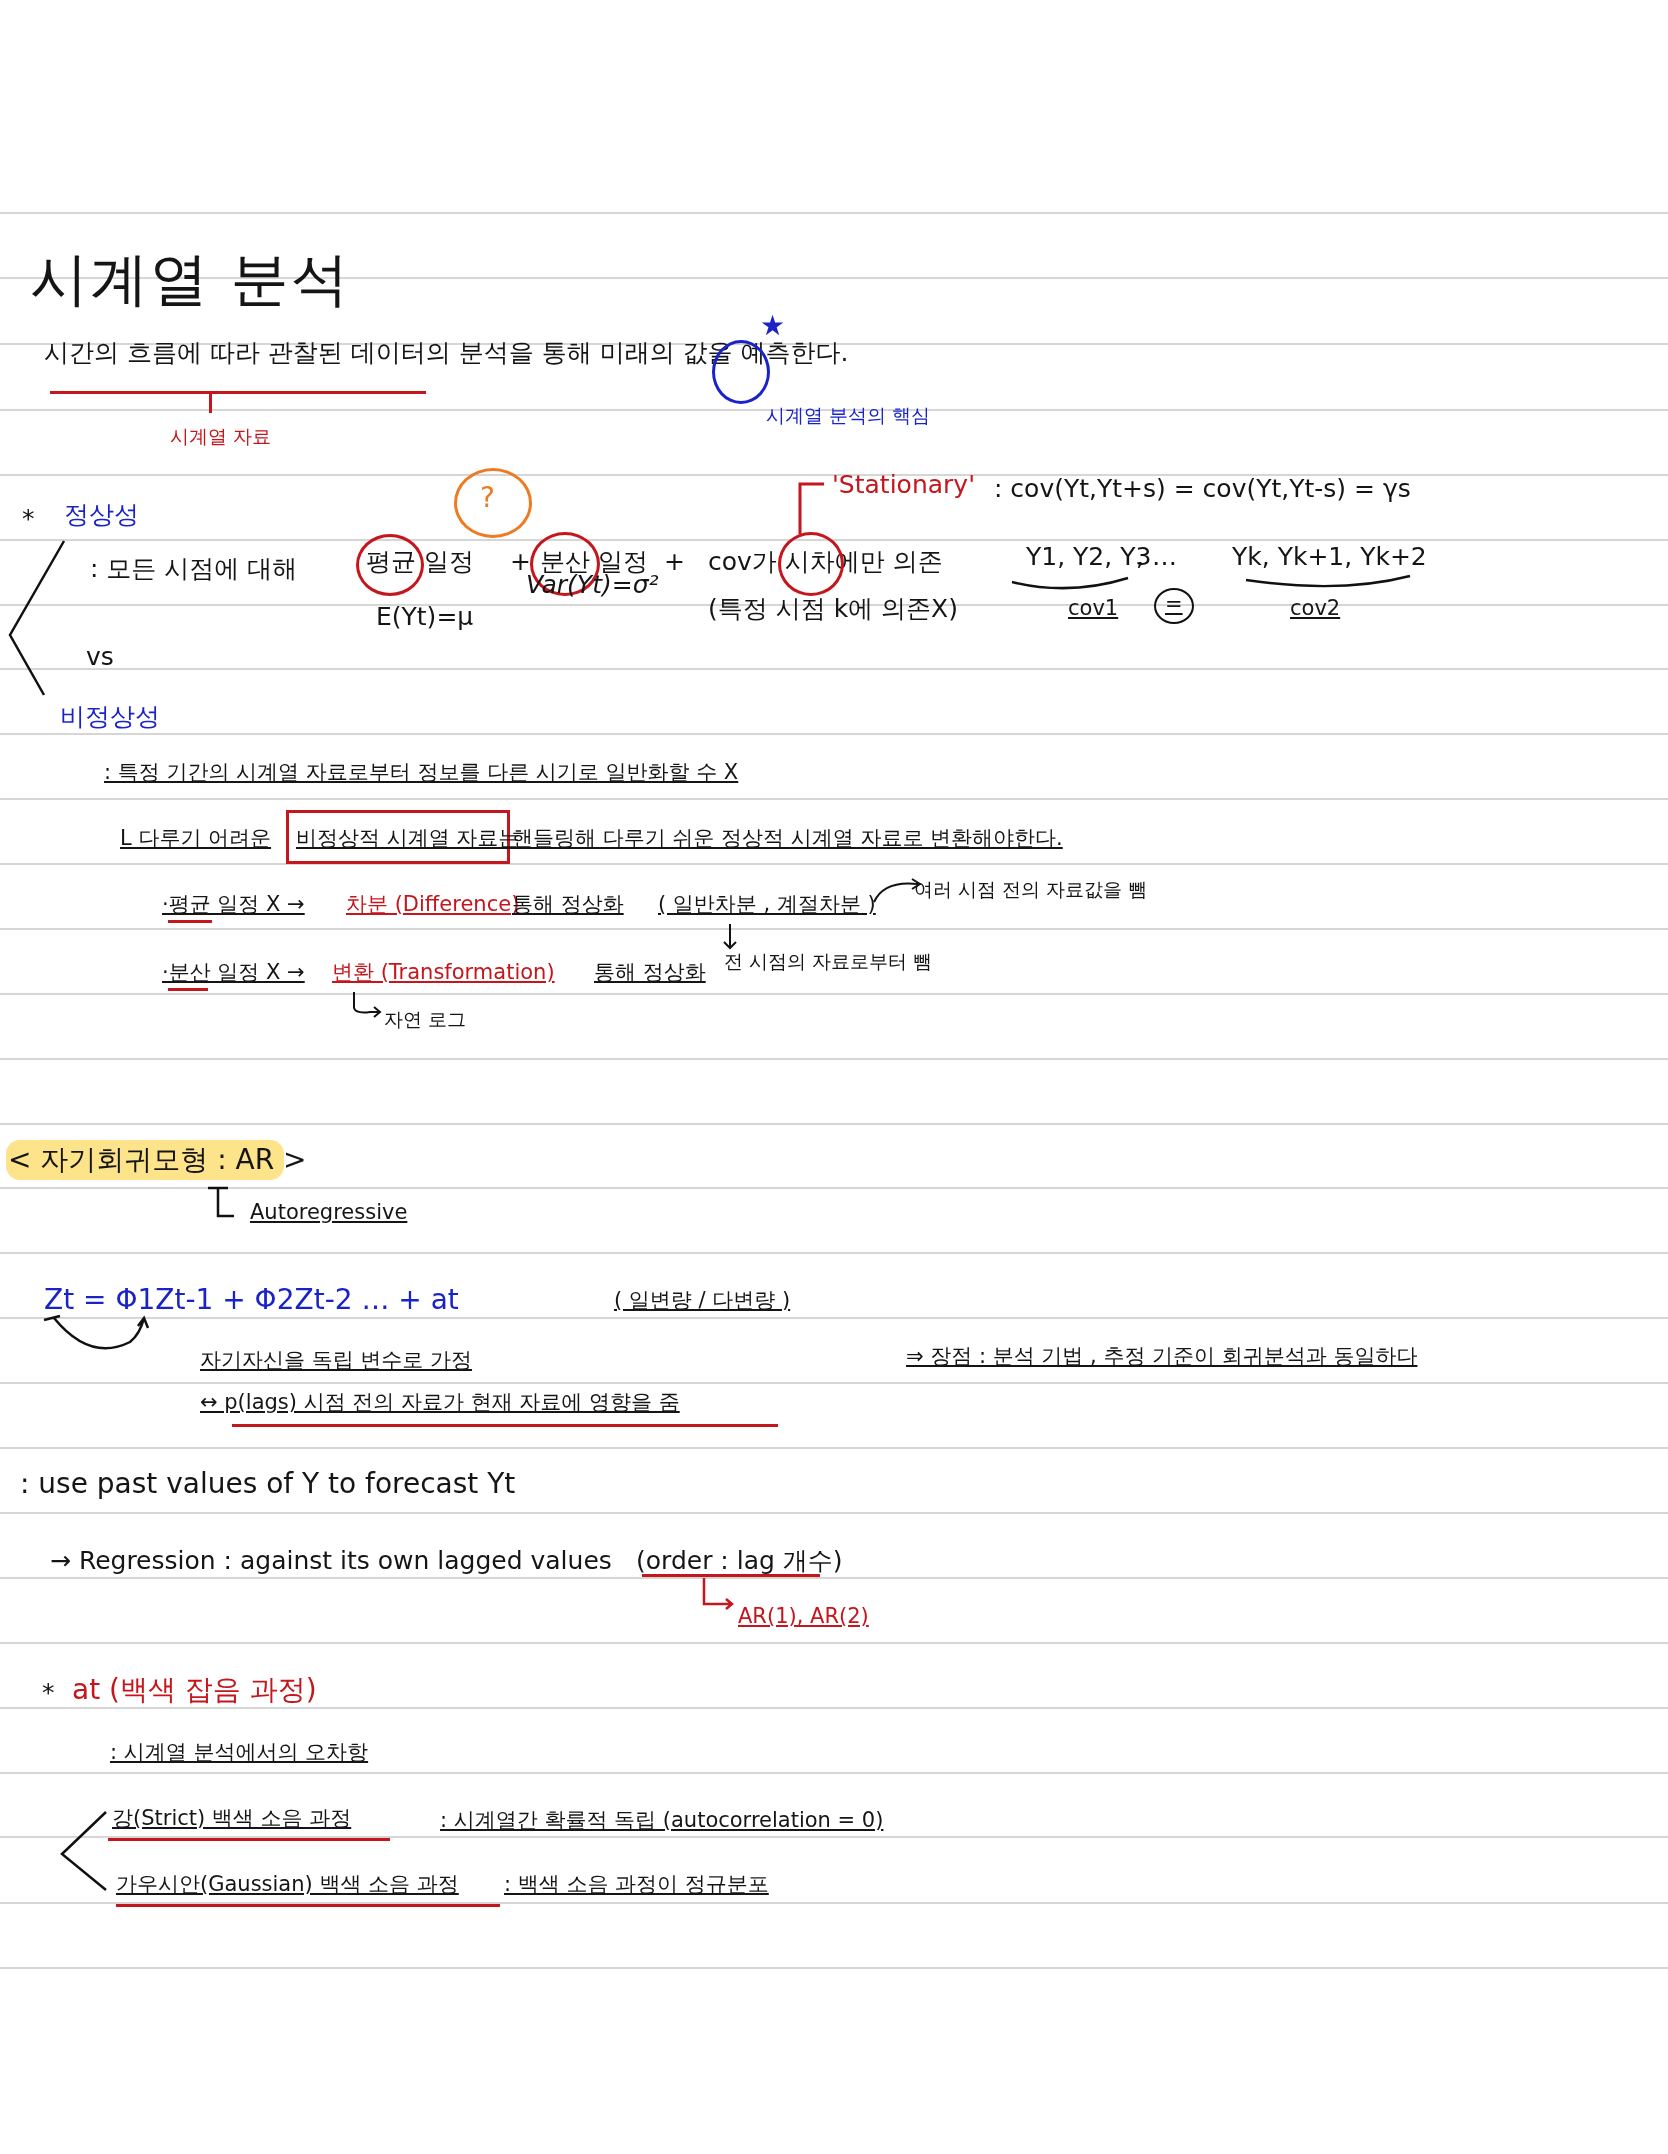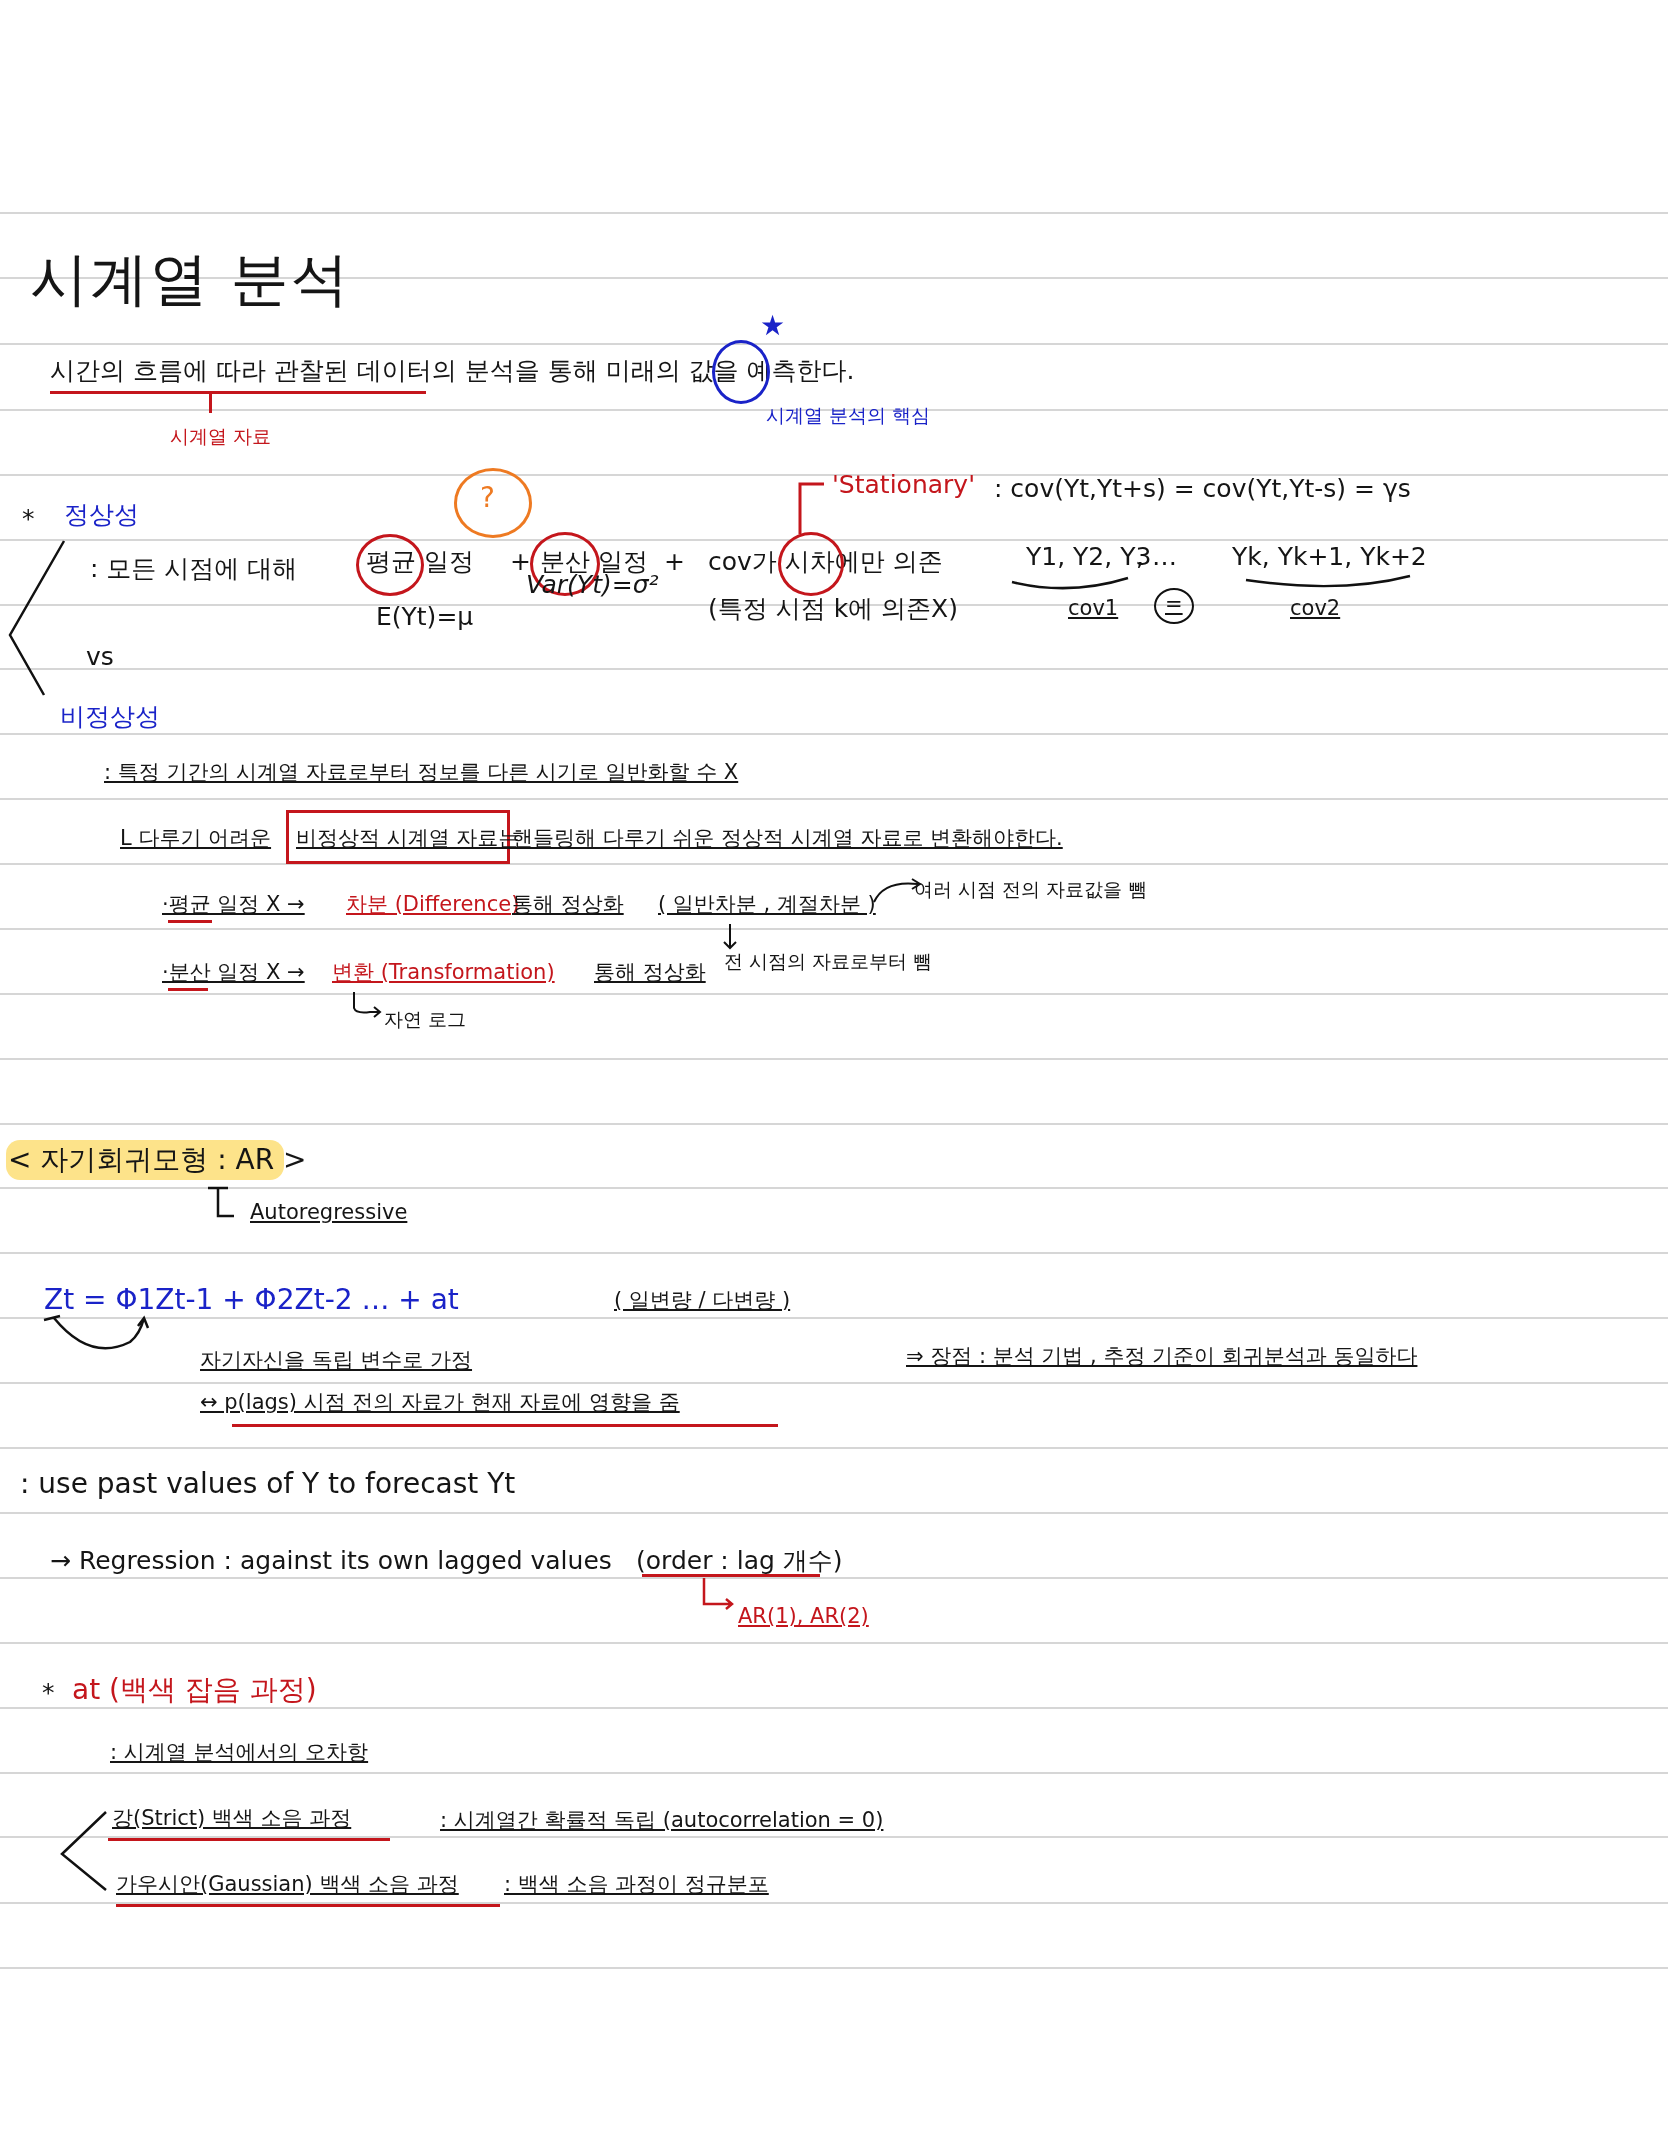--- a/index.html
+++ b/index.html
@@ -56,21 +56,21 @@
 <div class="rule" style="top:1577px"></div>
 <div class="rule" style="top:1642px"></div>
 <div class="rule" style="top:1707px"></div>
 <div class="rule" style="top:1772px"></div>
 <div class="rule" style="top:1836px"></div>
 <div class="rule" style="top:1902px"></div>
 <div class="rule" style="top:1967px"></div>
 
 <div class="t k title" style="left:30px; top:250px;">시계열 분석</div>
 
-<div class="t k fs26" style="left:44px; top:358px;margin-left:6px;">시간의 흐름에 따라 관찰된 데이터의 분석을 통해 미래의 값을 예측한다.</div>
+<div class="t k fs26" style="left:44px; top:340px;">시간의 흐름에 따라 관찰된 데이터의 분석을 통해 미래의 값을 예측한다.</div>
 <div class="uline-red" style="left:50px; top:391px; width:376px;"></div>
 <div class="uline-red" style="left:209px; top:391px; width:3px; height:22px;"></div>
 <div class="t red fs20" style="left:170px; top:427px;">시계열 자료</div>
 <div class="circle blue-c" style="left:712px; top:340px; width:52px; height:58px;"></div>
 <div class="t blue fs30" style="left:760px; top:312px;">★</div>
 <div class="t blue fs20" style="left:766px; top:406px;">시계열 분석의 핵심</div>
 
 <div class="t k fs26" style="left:22px; top:506px;">*</div>
 <div class="t blue fs26" style="left:64px; top:502px;">정상성</div>
 <svg class="abs" style="left:0; top:535px;" width="80" height="170">

